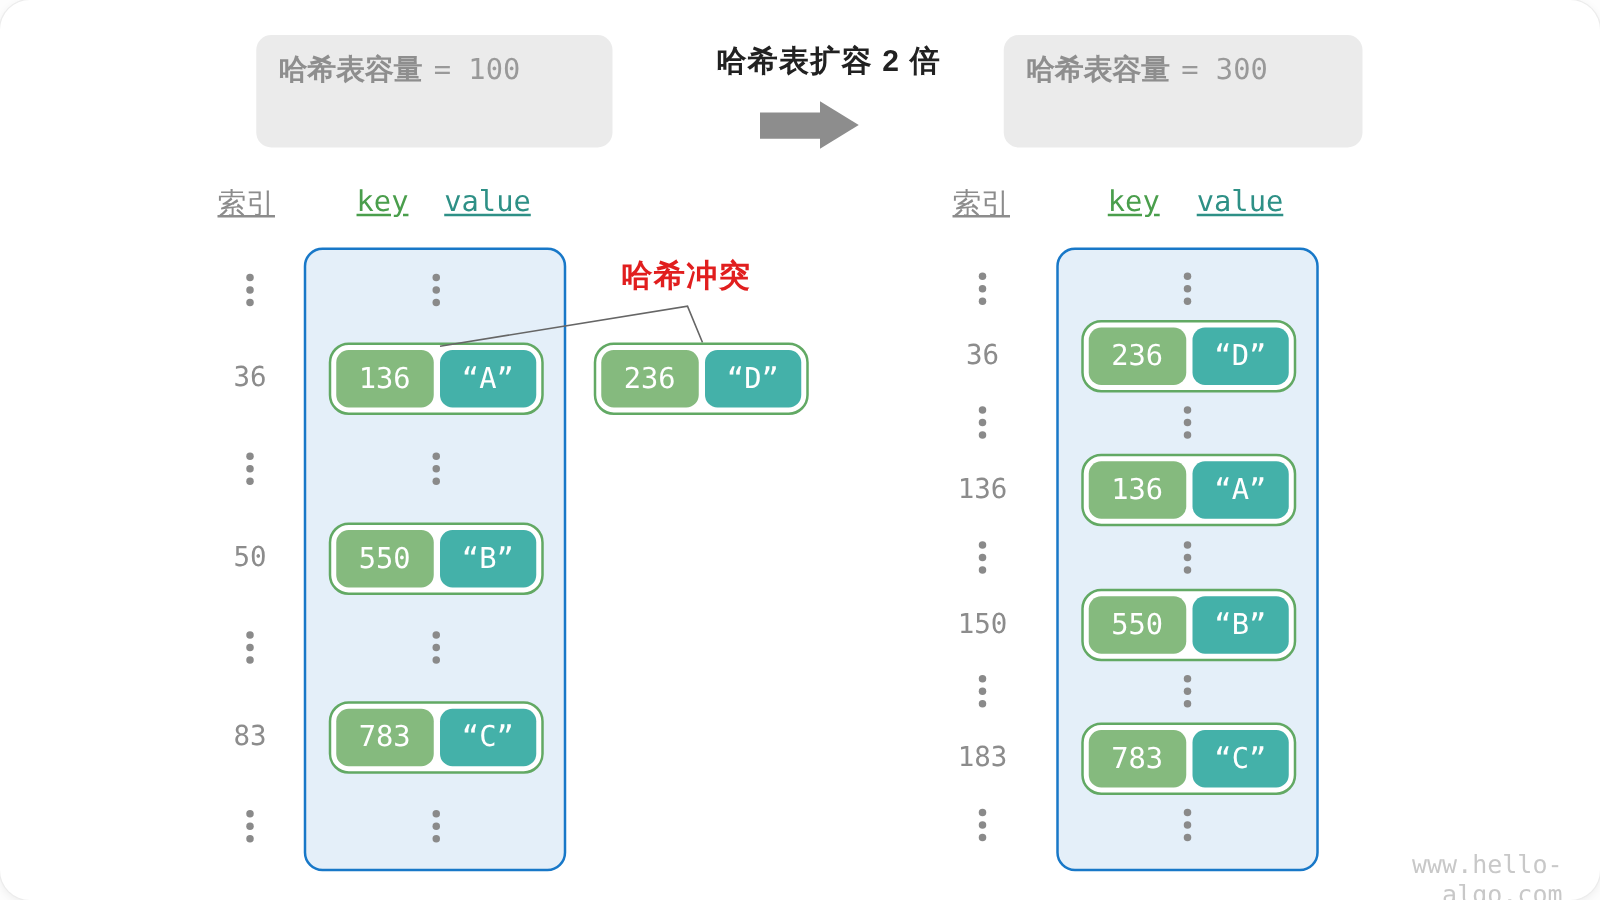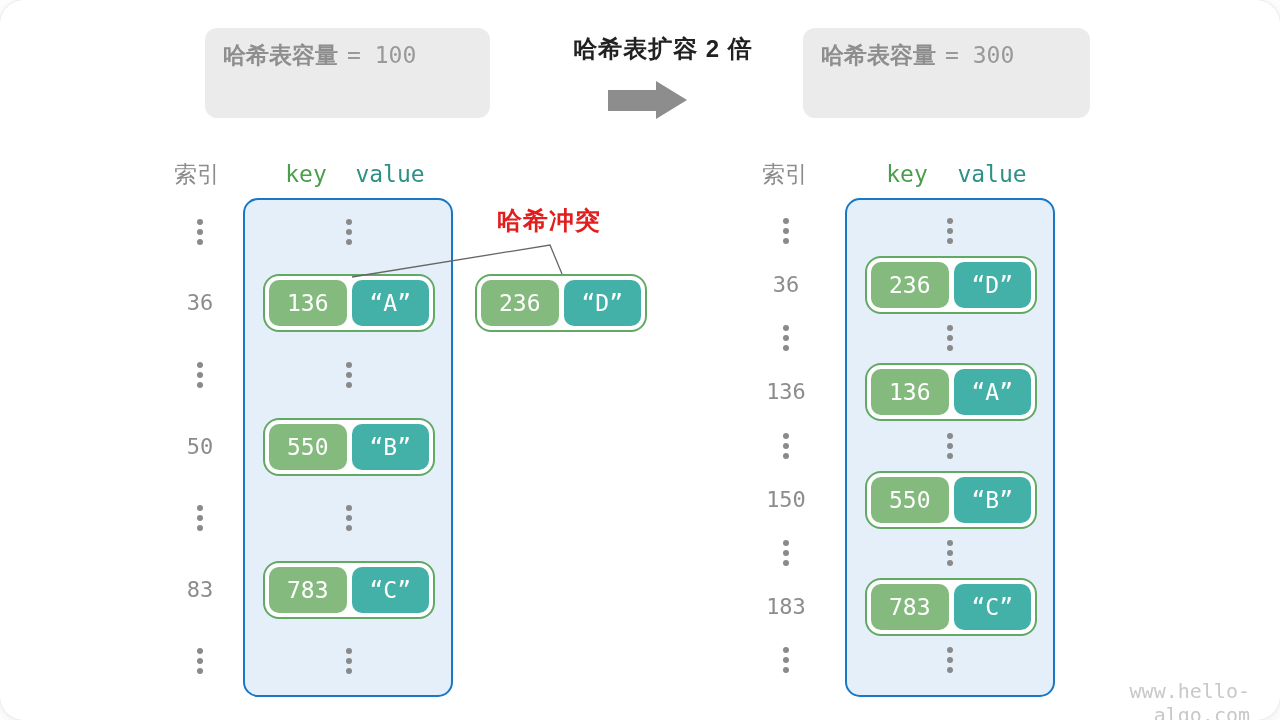--- a/index.html
+++ b/index.html
@@ -20,21 +20,21 @@
   .config .mono{color:#999999;margin-left:9px;}
 
   
   .title{position:absolute;left:513px;top:33px;width:300px;text-align:center;
     font-size:24px;font-weight:bold;color:#212121;letter-spacing:1px;}
   .arrow-shaft{position:absolute;left:608px;top:90px;width:50px;height:21px;background:#8d8d8d;}
   .arrow-head{position:absolute;left:656px;top:81px;width:0;height:0;
     border-top:19px solid transparent;border-bottom:19px solid transparent;border-left:31px solid #8d8d8d;}
 
   
-  .hdr{position:absolute;top:160px;height:28px;line-height:28px;text-align:center;font-size:23px;}
+  .hdr{position:absolute;top:148px;height:28px;line-height:28px;text-align:center;font-size:23px;text-decoration:underline;}
   .hdr.idx{color:#8c8c8c;}
   .hdr.key{color:#4a9e4c;font-family:"DejaVu Sans Mono",monospace;}
   .hdr.val{color:#2e9086;font-family:"DejaVu Sans Mono",monospace;}
 
   
   .bucket{position:absolute;top:198px;width:210px;height:499px;background:#e4eff9;
     border:2.5px solid #1878c8;border-radius:15px;box-sizing:border-box;}
 
   
   .idx-label{position:absolute;width:60px;height:30px;line-height:30px;text-align:center;

